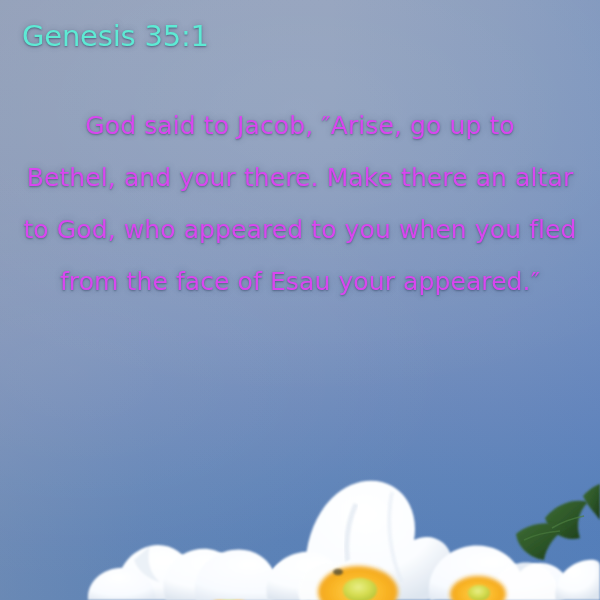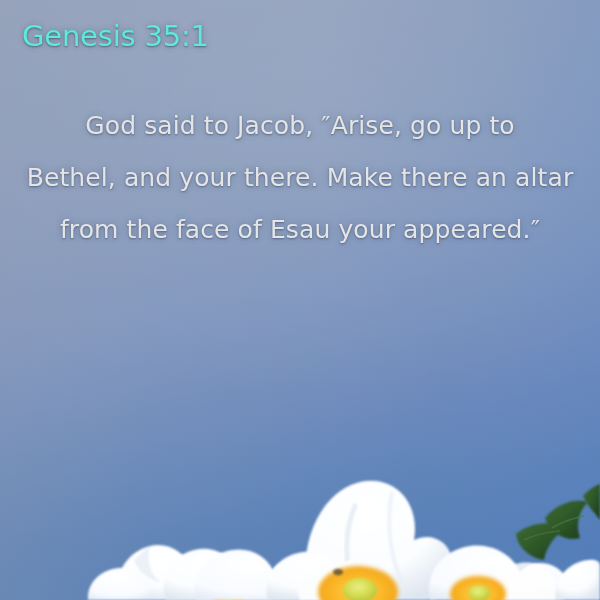--- a/index.html
+++ b/index.html
@@ -69,21 +69,21 @@
       0 0 6px rgba(40,55,85,0.30);
     white-space: nowrap;
   }
 
   .verse {
     position: absolute;
     left: 0;
     right: 0;
     top: 100px;
     text-align: center;
-    color: #e5e5e5;
+    color: #d946ef;
     font-family: "DejaVu Sans", sans-serif;
     font-size: 25px;
     line-height: 52px;
     letter-spacing: 0.1px;
     text-shadow:
       0 1px 2px rgba(40,55,85,0.50),
       0 0 7px rgba(40,55,85,0.28);
   }
   .verse .ln {
     display: block;
@@ -216,16 +216,17 @@
 
       <ellipse cx="338" cy="172" rx="5" ry="3.2" fill="#4b4630" opacity="0.75" filter="url(#soft)"></ellipse>
     </svg>
   </div>
 
   <div class="title">Genesis 35:1</div>
 
   <div class="verse">
     <span class="ln">God said to Jacob, ″Arise, go up to</span>
     <span class="ln">Bethel, and your there. Make there an altar</span>
+    <span class="ln">to God, who appeared to you when you fled</span>
     <span class="ln">from the face of Esau your appeared.″</span>
   </div>
 
 </div>
 
 </body></html>

